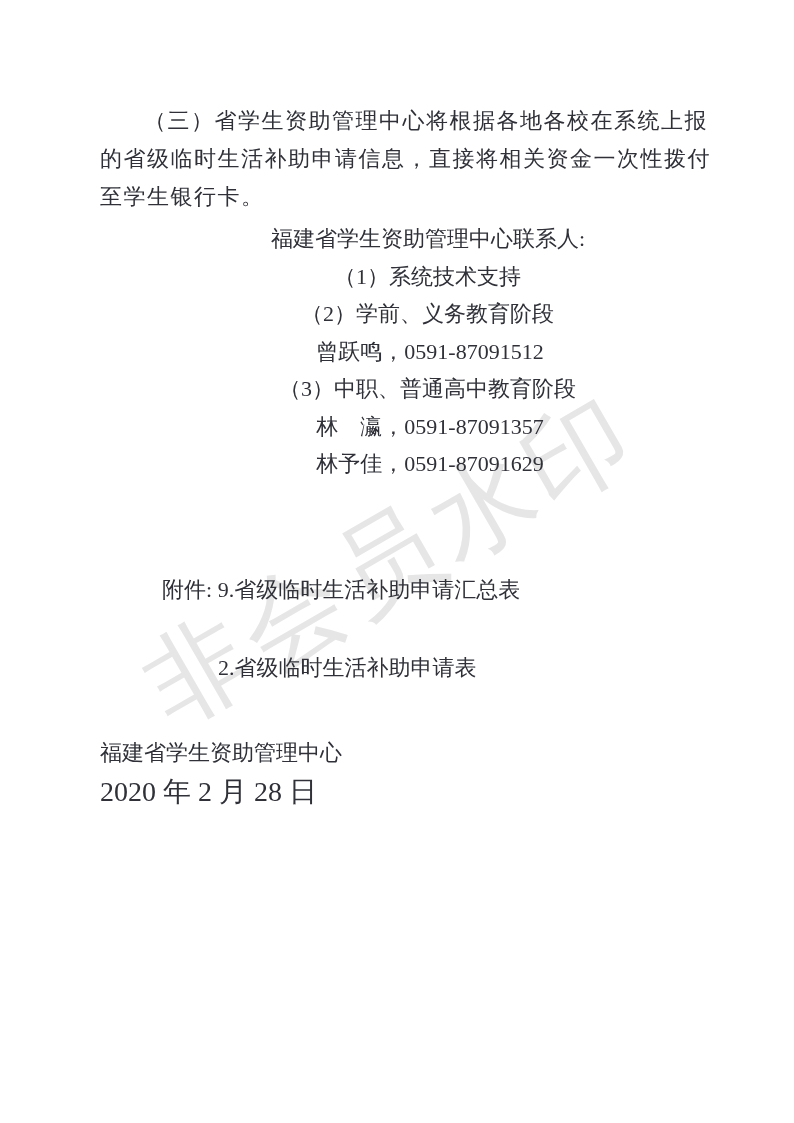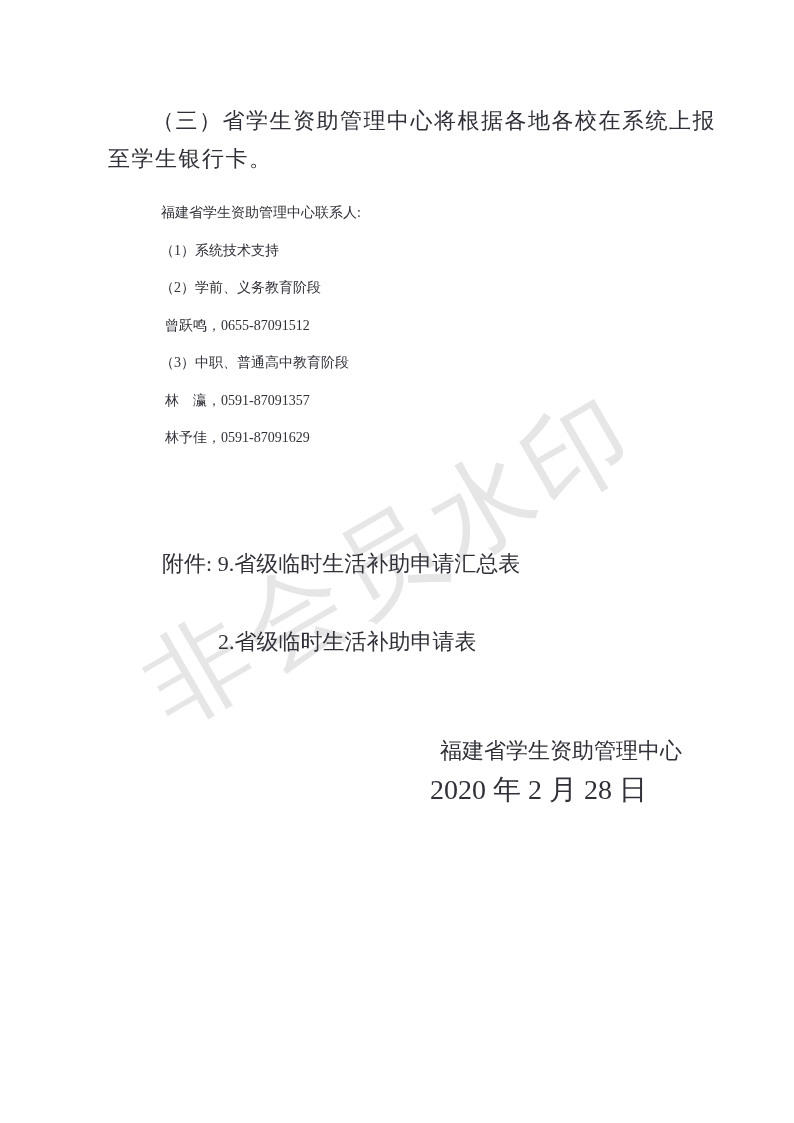--- a/index.html
+++ b/index.html
@@ -31,67 +31,68 @@
     left:100px;top:0;
     width:595px;
     z-index:1;
   }
   .para{
     margin-top:102px;
     font-size:22px;
     line-height:38px;
     letter-spacing:1.5px;
   }
-  .para .line{white-space:nowrap;margin-left:8px;}
+  .para .line{white-space:nowrap;}
   .para .indent{text-indent:2em;}
   .contacts{
-    margin-top:16px;
-    font-size:14px;
+    margin-top:4px;
+    font-size:22px;
     line-height:37.5px;
+    text-align:center;
   }
   .contacts div{white-space:nowrap;}
   .c-head{padding-left:61px;}
   .c-label{padding-left:60px;}
   .c-person{padding-left:65px;}
   .attach{
     margin-top:86px;
     font-size:22px;
     line-height:42px;
   }
   .attach div{white-space:nowrap;}
   .a-1{padding-left:62px;}
   .a-2{padding-left:118px;margin-top:36px;}
   .sign{
-    margin-top:68px;
+    margin-top:44px;
     font-size:22px;
     line-height:39.5px;
-    text-align:right;
   }
   .s-org{padding-right:13px;white-space:nowrap;}
   .s-date{padding-right:48px;font-size:28px;white-space:nowrap;}
 </style>
 </head>
 <body>
 
 <div class="page">
 
   <div class="watermark">非会员水印</div>
 
   <div class="content">
 
     <div class="para">
       <div class="line indent">（三）省学生资助管理中心将根据各地各校在系统上报</div>
+      <div class="line">的省级临时生活补助申请信息，直接将相关资金一次性拨付</div>
       <div class="line">至学生银行卡。</div>
     </div>
 
     <div class="contacts">
       <div class="c-head">福建省学生资助管理中心联系人:</div>
       <div class="c-label">（1）系统技术支持</div>
       <div class="c-label">（2）学前、义务教育阶段</div>
-      <div class="c-person">曾跃鸣，0655-87091512</div>
+      <div class="c-person">曾跃鸣，0591-87091512</div>
       <div class="c-label">（3）中职、普通高中教育阶段</div>
       <div class="c-person">林　瀛，0591-87091357</div>
       <div class="c-person">林予佳，0591-87091629</div>
     </div>
 
     <div class="attach">
       <div class="a-1">
         <span>附件: </span><span>9.省级临时生活补助申请汇总表</span>
       </div>
       <div class="a-2">2.省级临时生活补助申请表</div>

